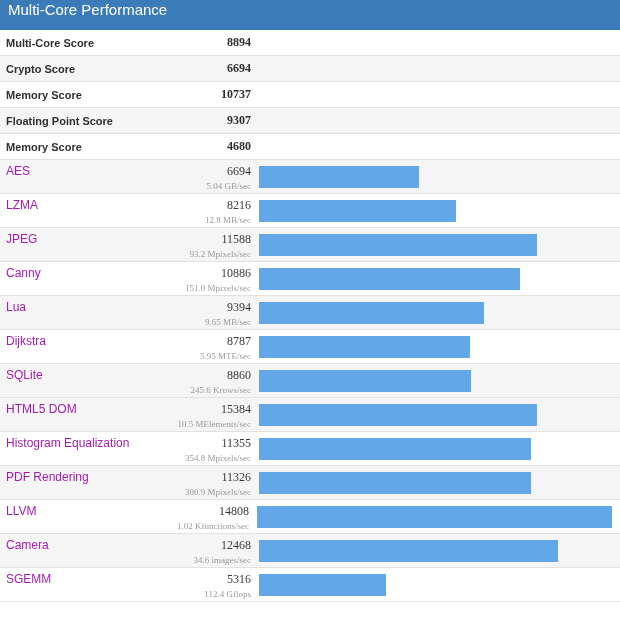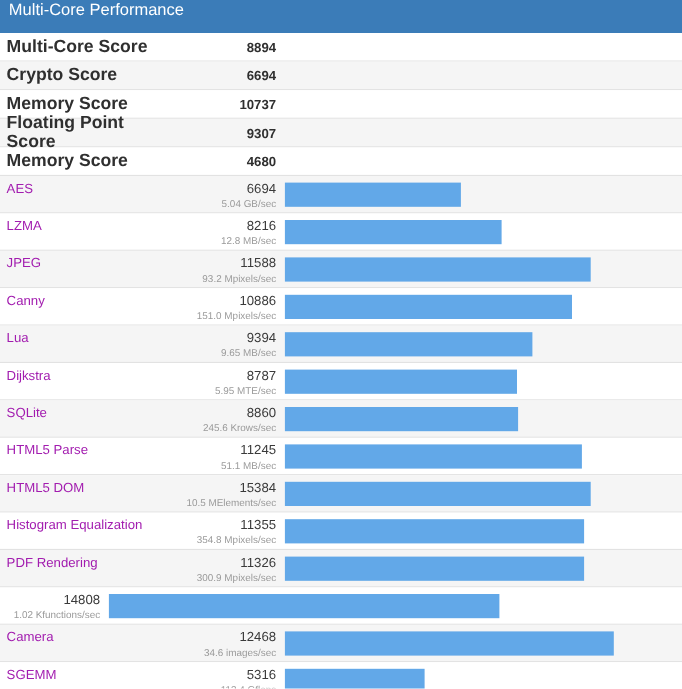--- a/index.html
+++ b/index.html
@@ -48,37 +48,38 @@
   .label-cell {
     width: 160px;
     box-sizing: border-box;
     padding-left: 6px;
     display: flex;
     flex-direction: column;
     justify-content: center;
   }
   .summary .label-cell {
     font-weight: bold;
-    font-size: 16px;
+    font-size: 11px;
     color: #2f2f2f;
   }
   .bench .label-cell {
     font-size: 12px;
     color: #a21caf;
     padding-top: 4px;
     justify-content: flex-start;
   }
   .score-cell {
     width: 95px;
     box-sizing: border-box;
     text-align: right;
     padding-right: 4px;
     display: flex;
     flex-direction: column;
     justify-content: center;
+    font-family: Liberation Serif, serif;
   }
   .summary .score-cell {
     font-weight: bold;
     font-size: 12px;
     color: #2f2f2f;
   }
   .bench .score-cell {
     justify-content: flex-start;
     padding-top: 4px;
   }
@@ -205,30 +206,20 @@
       <div class="row bench alt">
         <div class="label-cell">SQLite</div>
         <div class="score-cell">
           <div class="score-value">8860</div>
           <div class="score-rate">245.6 Krows/sec</div>
         </div>
         <div class="bar-cell">
           <div class="bar" style="width: 212px; background: rgb(98, 168, 232);"></div>
         </div>
       </div>
-      <div class="row bench">
-        <div class="label-cell">HTML5 Parse</div>
-        <div class="score-cell">
-          <div class="score-value">11245</div>
-          <div class="score-rate">51.1 MB/sec</div>
-        </div>
-        <div class="bar-cell">
-          <div class="bar" style="width: 270px; background: rgb(98, 168, 232);"></div>
-        </div>
-      </div>
       <div class="row bench alt">
         <div class="label-cell">HTML5 DOM</div>
         <div class="score-cell">
           <div class="score-value">15384</div>
           <div class="score-rate">10.5 MElements/sec</div>
         </div>
         <div class="bar-cell">
           <div class="bar" style="width: 278px; background: rgb(98, 168, 232);"></div>
         </div>
       </div>
@@ -246,20 +237,21 @@
         <div class="label-cell">PDF Rendering</div>
         <div class="score-cell">
           <div class="score-value">11326</div>
           <div class="score-rate">300.9 Mpixels/sec</div>
         </div>
         <div class="bar-cell">
           <div class="bar" style="width: 272px; background: rgb(98, 168, 232);"></div>
         </div>
       </div>
       <div class="row bench">
+        <div class="label-cell">LLVM</div>
         <div class="score-cell">
           <div class="score-value">14808</div>
           <div class="score-rate">1.02 Kfunctions/sec</div>
         </div>
         <div class="bar-cell">
           <div class="bar" style="width: 355px; background: rgb(98, 168, 232);"></div>
         </div>
       </div>
       <div class="row bench alt">
         <div class="label-cell">Camera</div>

